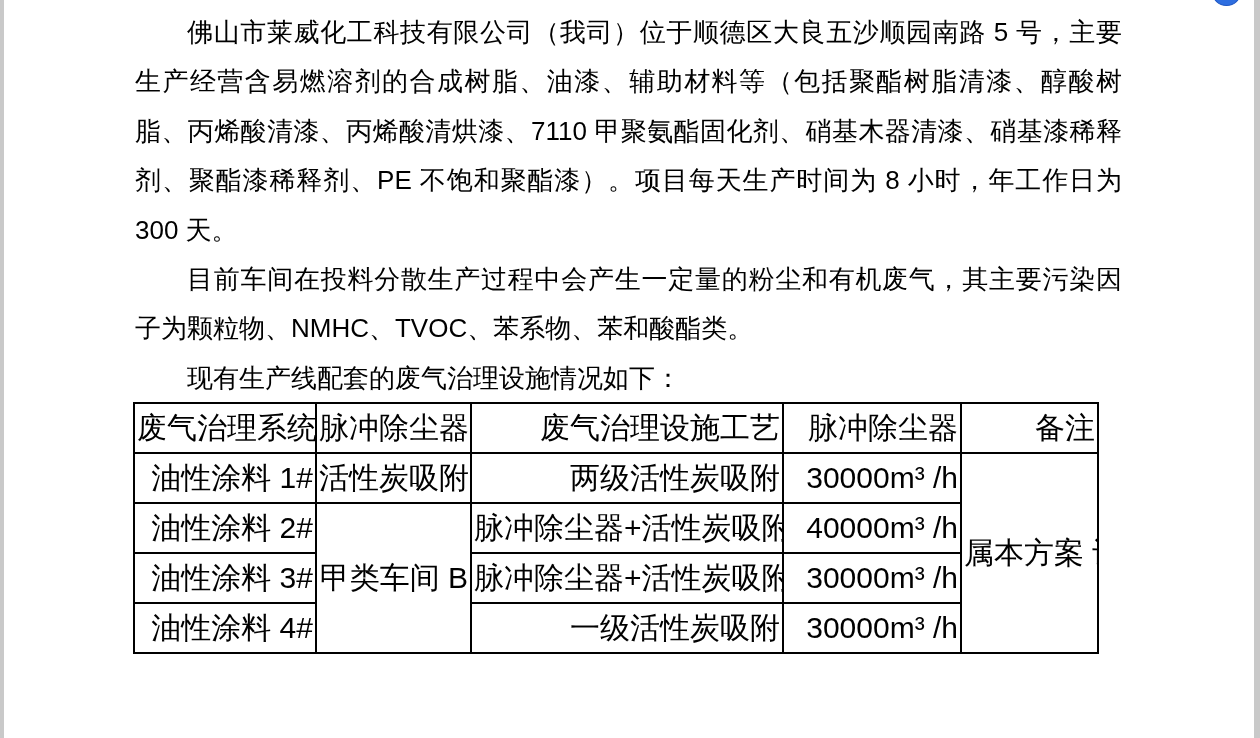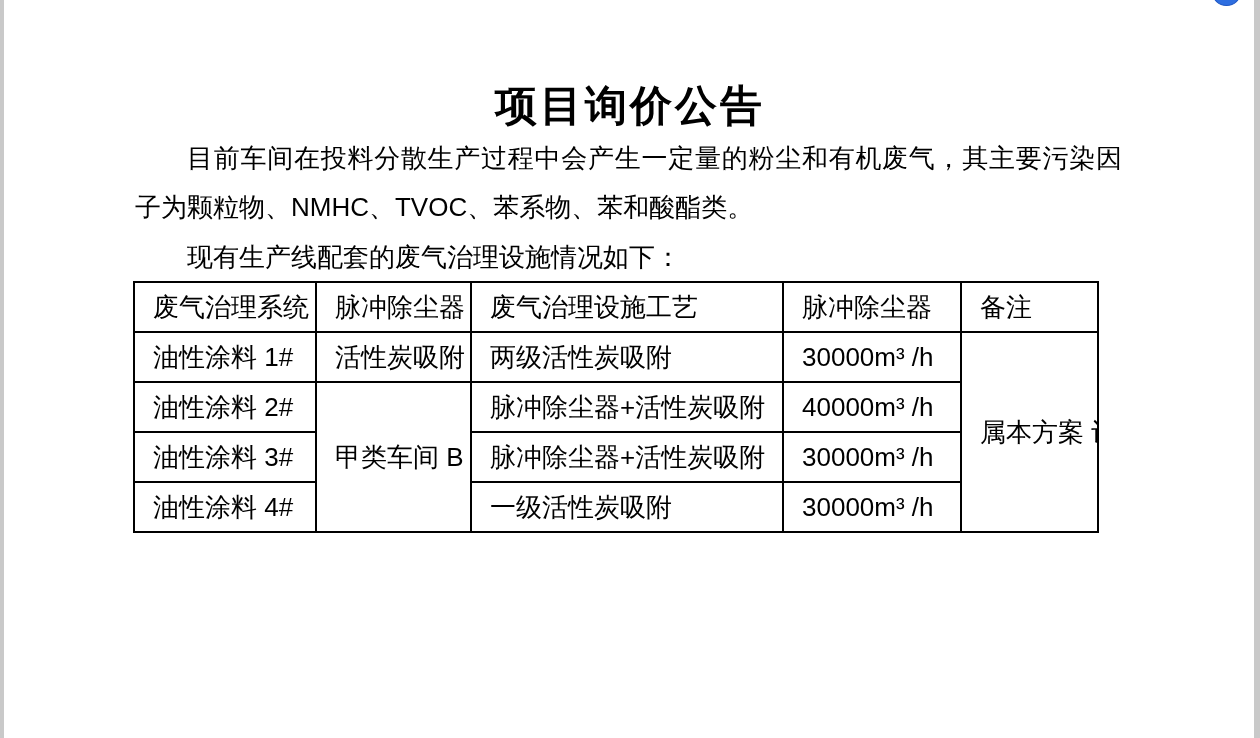--- a/index.html
+++ b/index.html
@@ -33,40 +33,40 @@
     text-indent:2em;
   }
   .body-text.first{margin-top:8px;}
   table.waste-table{
     border-collapse:collapse;table-layout:fixed;
     margin:-1px 0 0 -2px; 
     width:964px;
   }
   table.waste-table td, table.waste-table th{
     border:2px solid #000;
-    text-align:left;vertical-align:middle;
-    font-size:26px;font-weight:400;
-    height:48px;padding:0 18px;overflow:hidden;
+    text-align:right;vertical-align:middle;
+    font-size:30px;font-weight:400;
+    height:48px;padding:0 2px;overflow:hidden;
     white-space:nowrap;
   }
   td.remark-cell{
     white-space:pre-line;line-height:50px;
   }
 </style>
 </head>
 <body>
 
 <div class="edge-strip left"></div>
 <div class="edge-strip right"></div>
 <div class="fab"></div>
 
 <div class="content">
 
-  <h1 class="doc-title">项目询价公告</h1>
 
+  <p class="body-text first">佛山市莱威化工科技有限公司（我司）位于顺德区大良五沙顺园南路 5 号，主要生产经营含易燃溶剂的合成树脂、油漆、辅助材料等（包括聚酯树脂清漆、醇酸树脂、丙烯酸清漆、丙烯酸清烘漆、7110 甲聚氨酯固化剂、硝基木器清漆、硝基漆稀释剂、聚酯漆稀释剂、PE 不饱和聚酯漆）。项目每天生产时间为 8 小时，年工作日为 300 天。</p>
 
   <p class="body-text">目前车间在投料分散生产过程中会产生一定量的粉尘和有机废气，其主要污染因子为颗粒物、NMHC、TVOC、苯系物、苯和酸酯类。</p>
 
   <p class="body-text">现有生产线配套的废气治理设施情况如下：</p>
 
   <table class="waste-table">
     <colgroup>
       <col style="width:182px">
       <col style="width:155px">
       <col style="width:312px">

